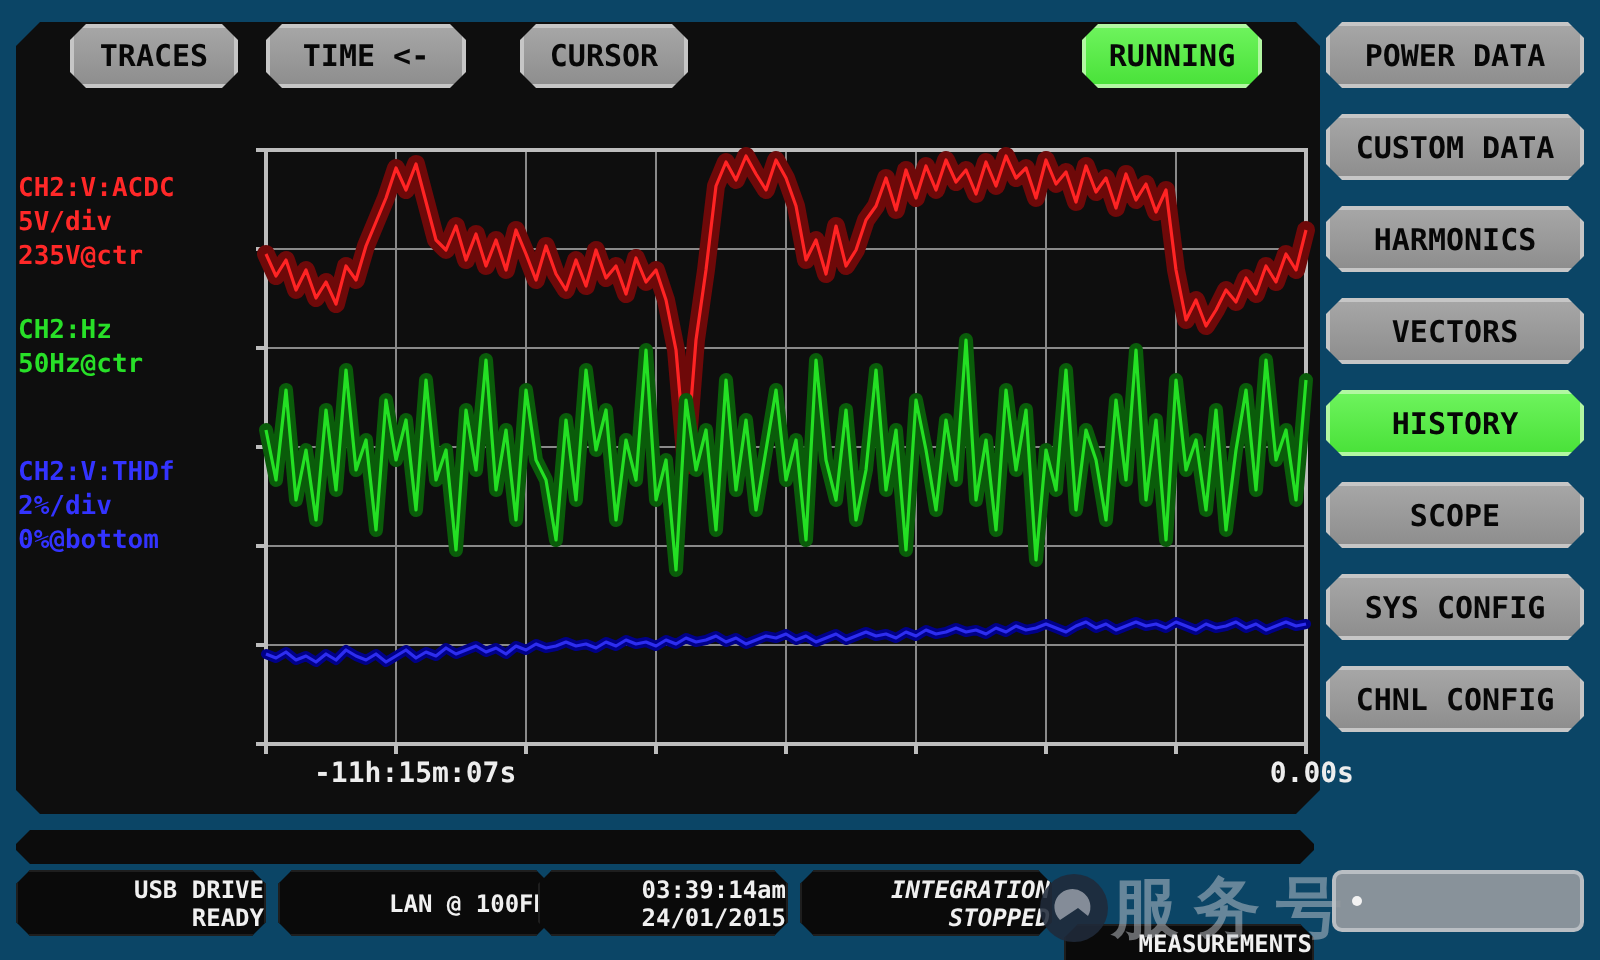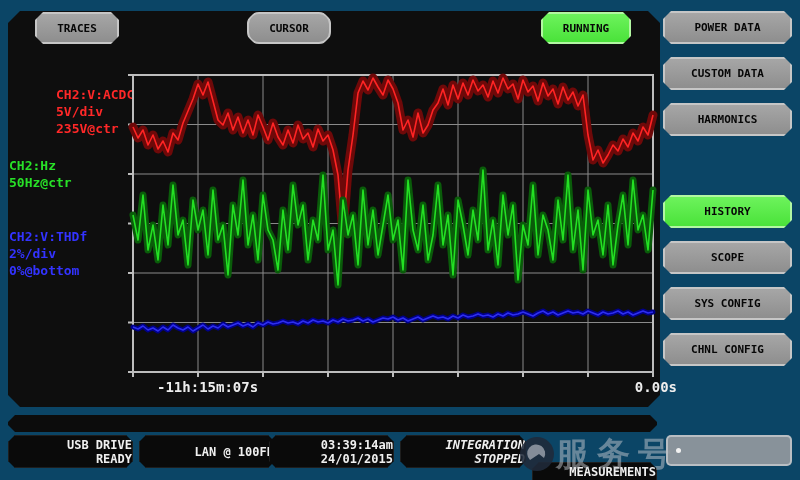--- a/index.html
+++ b/index.html
@@ -15,21 +15,21 @@
   .ch8{clip-path:polygon(8px 0,calc(100% - 8px) 0,100% 8px,100% calc(100% - 8px),calc(100% - 8px) 100%,8px 100%,0 calc(100% - 8px),0 8px);}
   .ch12{clip-path:polygon(12px 0,calc(100% - 12px) 0,100% 12px,100% calc(100% - 12px),calc(100% - 12px) 100%,12px 100%,0 calc(100% - 12px),0 12px);}
 
   .main-panel{left:8px;top:11px;width:652px;height:396px;background:#0e0e0e;}
   .softkey-strip{left:8px;top:415px;width:649px;height:17px;background:#0c0c0c;}
 
   .btn{
     display:flex;align-items:center;justify-content:center;
     background:linear-gradient(#a6a6a6,#8e8e8e);
     border:2px solid #c6c6c6;box-sizing:border-box;
-    color:#070707;font-weight:bold;font-size:11px;letter-spacing:0px;
+    color:#070707;font-weight:bold;font-size:15px;letter-spacing:0px;
     white-space:nowrap;cursor:default;user-select:none;
   }
   .btn.green{background:linear-gradient(#6df35c,#4ae23a);border-color:#b2f7a2;}
 
   .top-btn{top:12px;height:32px;}
   .menu-btn{left:663px;width:129px;height:33px;}
 
   .trace-legend{left:9px;width:122px;font-size:13px;font-weight:bold;line-height:17px;}
   .trace-legend span{display:block;}
   .legend-red{color:#ff2828;}
@@ -66,50 +66,56 @@
 </head>
 <body>
 
 <div class="abs" style="left:0;top:0;width:800px;height:480px;">
 
   <div class="abs main-panel ch12"></div>
 
   <div class="abs btn top-btn ch8" style="left:35px;width:84px;">
     <span>TRACES</span>
   </div>
-  <div class="abs btn top-btn ch8" style="left:247px;width:84px;border-radius:12px;">
+  <div class="abs btn top-btn ch8" style="left:133px;width:100px;">
+    <span>TIME &lt;-</span>
+  </div>
+  <div class="abs btn top-btn ch8" style="left:260px;width:84px;">
     <span>CURSOR</span>
   </div>
   <div class="abs btn green top-btn ch8" style="left:541px;width:90px;">
     <span>RUNNING</span>
   </div>
 
   <div class="abs btn menu-btn ch8" style="top:11px;">
     <span>POWER DATA</span>
   </div>
   <div class="abs btn menu-btn ch8" style="top:57px;">
     <span>CUSTOM DATA</span>
   </div>
   <div class="abs btn menu-btn ch8" style="top:103px;">
     <span>HARMONICS</span>
   </div>
+  <div class="abs btn menu-btn ch8" style="top:149px;">
+    <span>VECTORS</span>
+  </div>
   <div class="abs btn green menu-btn ch8" style="top:195px;">
     <span>HISTORY</span>
   </div>
   <div class="abs btn menu-btn ch8" style="top:241px;">
     <span>SCOPE</span>
   </div>
   <div class="abs btn menu-btn ch8" style="top:287px;">
     <span>SYS CONFIG</span>
   </div>
   <div class="abs btn menu-btn ch8" style="top:333px;">
     <span>CHNL CONFIG</span>
   </div>
 
-  <div class="abs trace-legend legend-red" style="top:86px;padding-left:47px;">
+  <div class="abs trace-legend legend-red" style="top:86px;">
     <span>CH2:V:ACDC</span>
     <span>5V/div</span>
     <span>235V@ctr</span>
   </div>
   <div class="abs trace-legend legend-green" style="top:157px;">
     <span>CH2:Hz</span>
     <span>50Hz@ctr</span>
   </div>
   <div class="abs trace-legend legend-blue" style="top:228px;">
     <span>CH2:V:THDf</span>

